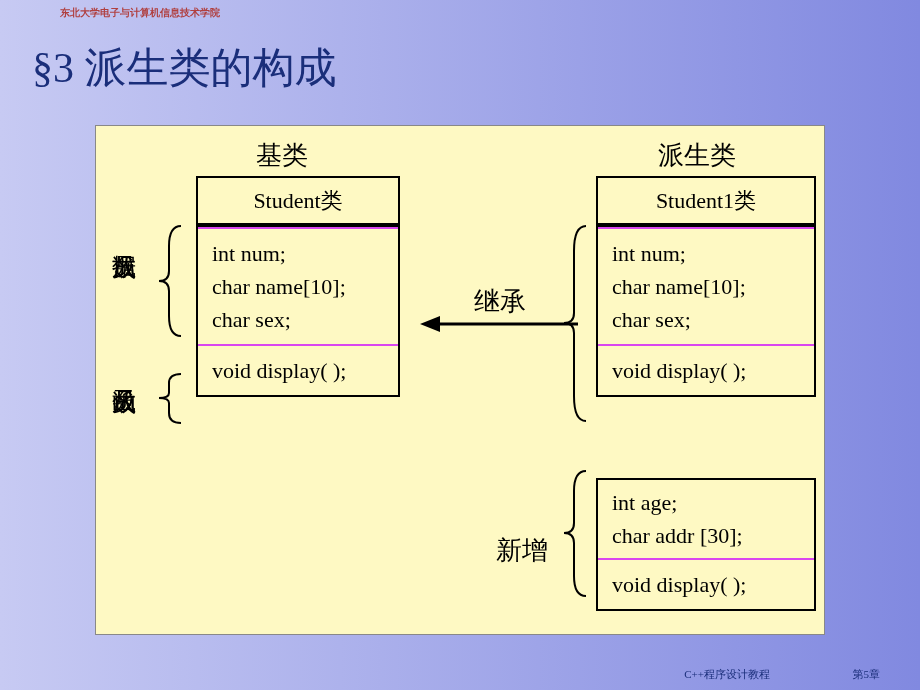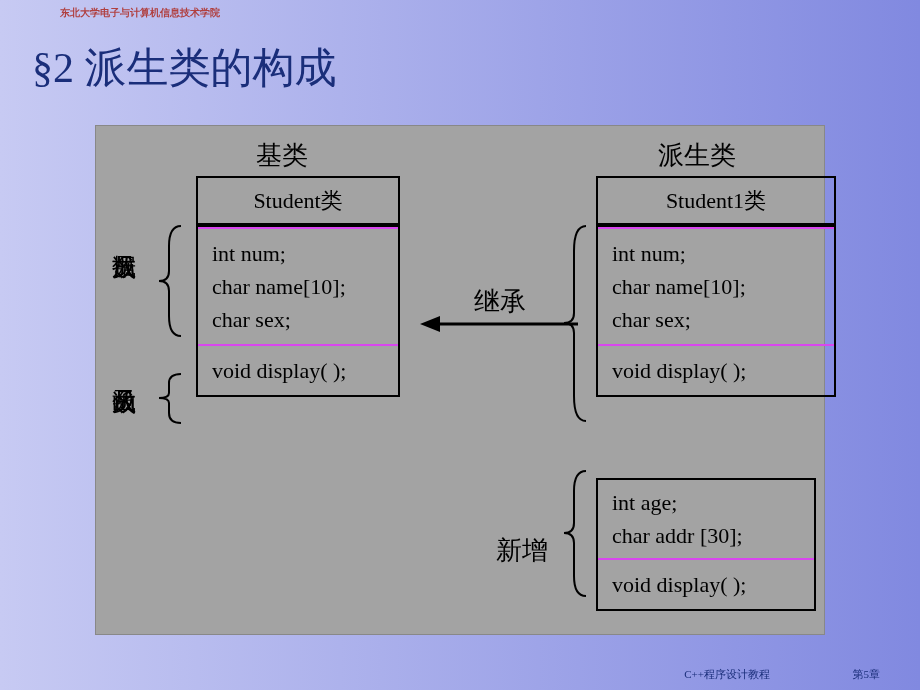--- a/index.html
+++ b/index.html
@@ -25,21 +25,21 @@
       left: 32px;
       font-size: 42px;
       color: #1a2e7a;
     }
     .diagram-container {
       position: absolute;
       top: 125px;
       left: 95px;
       width: 730px;
       height: 510px;
-      background: #a3a3a3;
+      background: #fef9c3;
       border: 1px solid #888;
     }
     .col-header {
       position: absolute;
       font-size: 26px;
       color: #000;
       font-family: "SimSun", serif;
     }
     .class-box {
       position: absolute;
@@ -99,21 +99,21 @@
       right: 40px;
       font-size: 11px;
       color: #1a2e7a;
     }
   </style>
 </head>
 <body>
 
 <div class="header-text">东北大学电子与计算机信息技术学院</div>
 
-<div class="title">§2 派生类的构成</div>
+<div class="title">§3 派生类的构成</div>
 
 <div class="diagram-container">
 
   <div class="col-header" style="left: 160px; top: 12px;">基类</div>
   <div class="col-header" style="left: 562px; top: 12px;">派生类</div>
 
   <div class="class-box" style="left: 100px; top: 50px; width: 204px;">
     <div class="class-section">Student类</div>
     <div class="double-line"></div>
     <div class="class-section" style="white-space: pre-line;">int num;
@@ -125,21 +125,21 @@
   <div class="side-label" style="left: 12px; top: 110px;">数据成员</div>
   <svg class="brace" style="left: 55px; top: 95px; transform:none;" width="40" height="120">
     <path d="M 30 5 Q 18 5 18 25 L 18 50 Q 18 60 8 60 Q 18 60 18 70 L 18 95 Q 18 115 30 115" stroke="#000" stroke-width="2" fill="none"></path>
   </svg>
 
   <div class="side-label" style="left: 12px; top: 245px;">成员函数</div>
   <svg style="position:absolute; left: 55px; top: 245px;" width="40" height="55">
     <path d="M 30 3 Q 18 3 18 12 L 18 22 Q 18 27 8 27 Q 18 27 18 32 L 18 42 Q 18 52 30 52" stroke="#000" stroke-width="2" fill="none"></path>
   </svg>
 
-  <div class="class-box" style="left: 500px; top: 50px; width: 240px;">
+  <div class="class-box" style="left: 500px; top: 50px; width: 220px;">
     <div class="class-section">Student1类</div>
     <div class="double-line"></div>
     <div class="class-section" style="white-space: pre-line;">int num;
 char name[10];
 char sex;</div>
     <div class="class-section">void display( );</div>
   </div>
 
   <div class="class-box" style="left: 500px; top: 352px; width: 220px;">
     <div class="class-section" style="text-align:left; white-space: pre-line; border-top:none;">int age;

